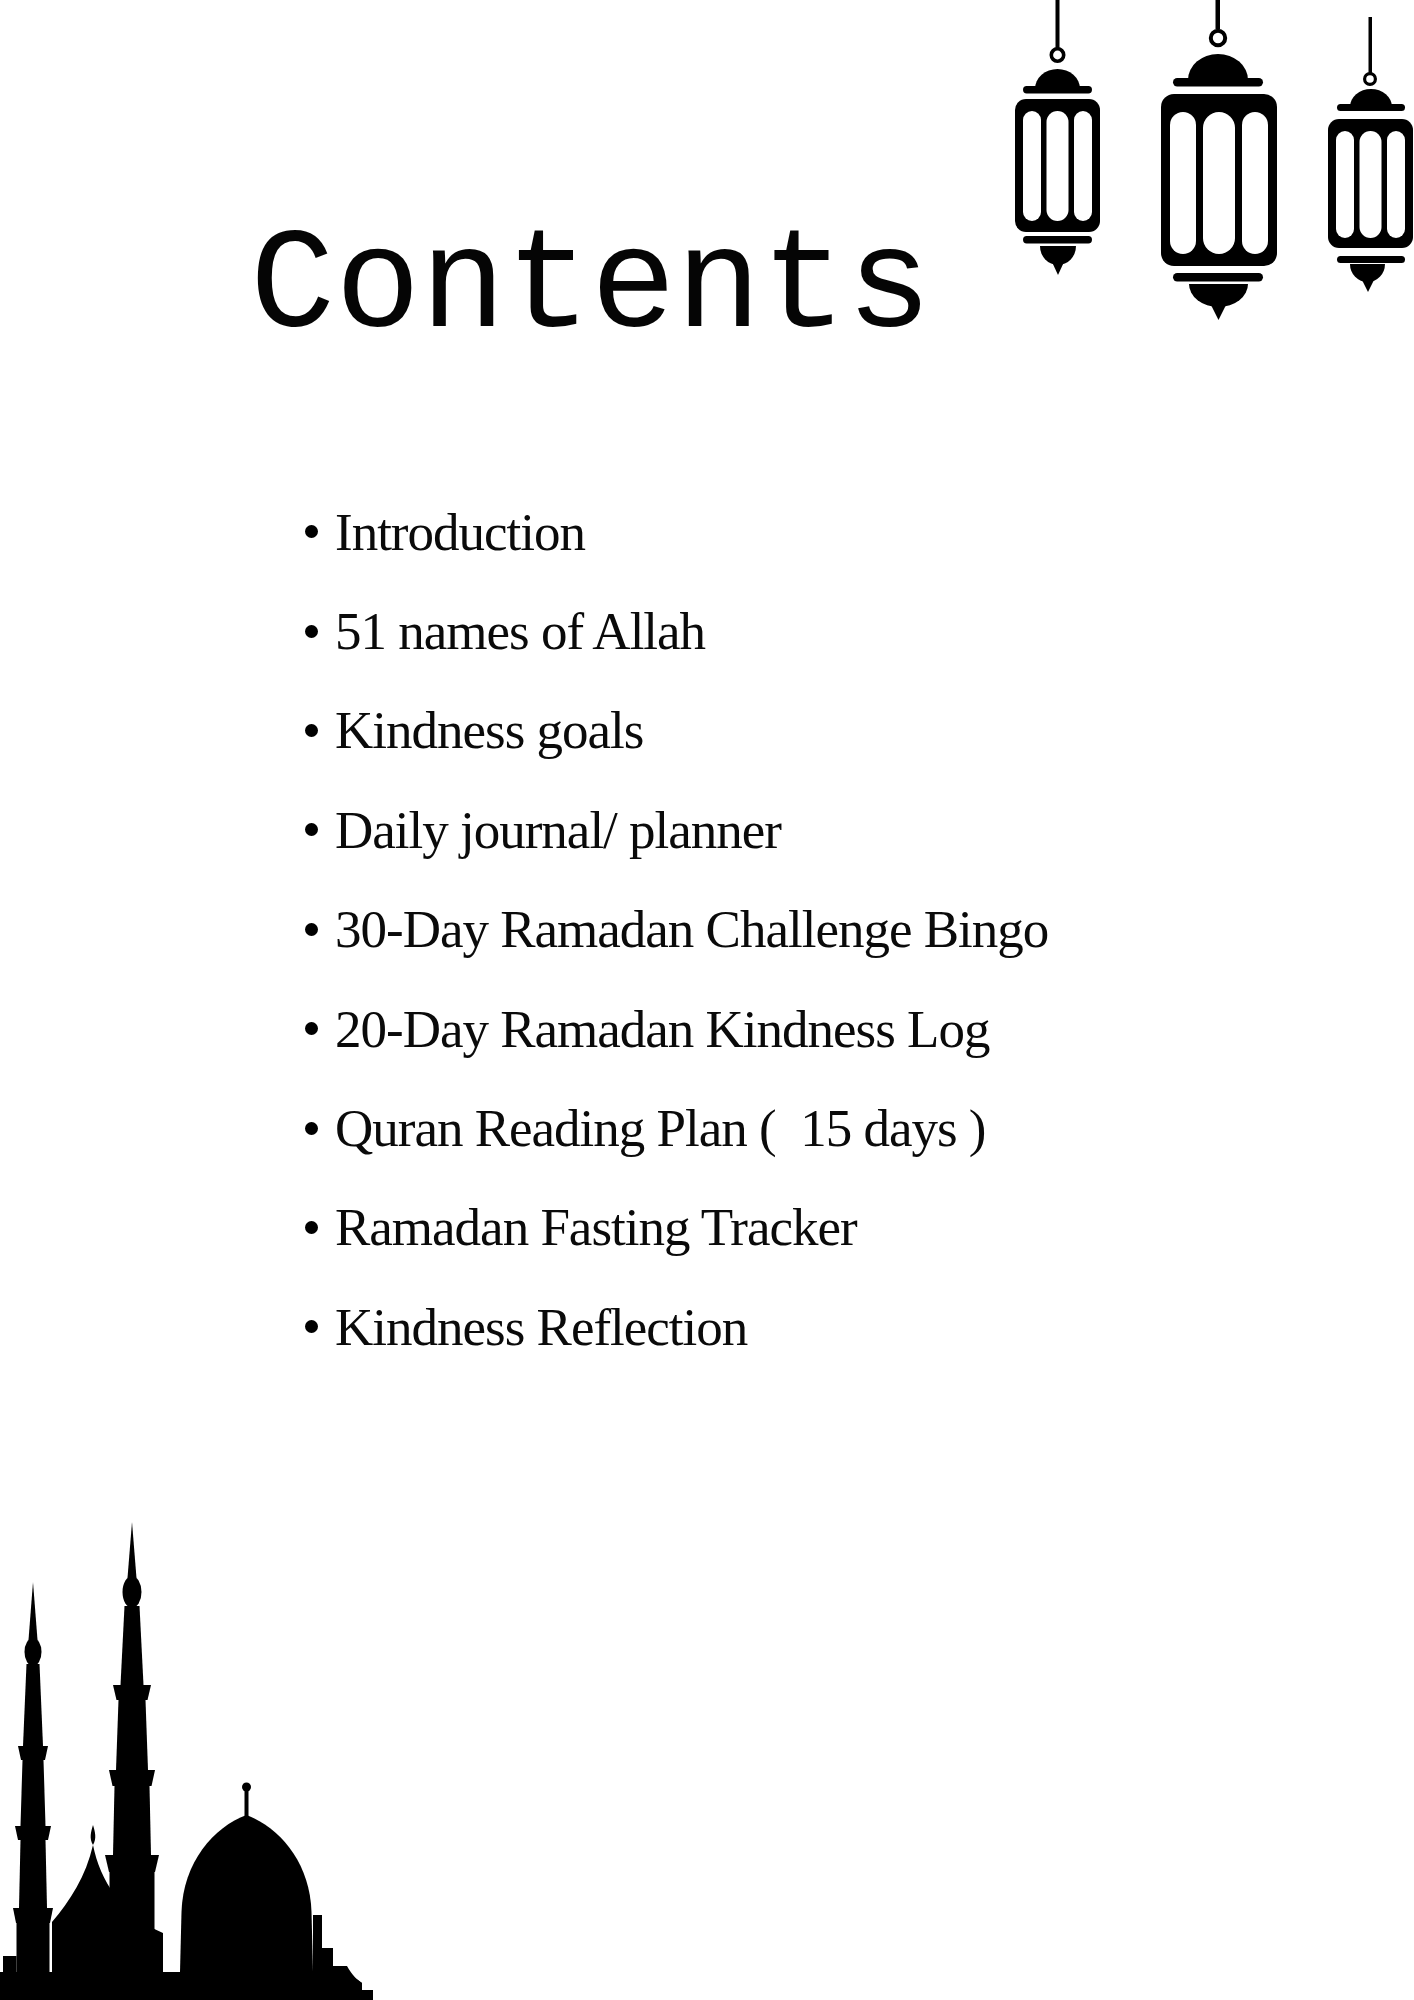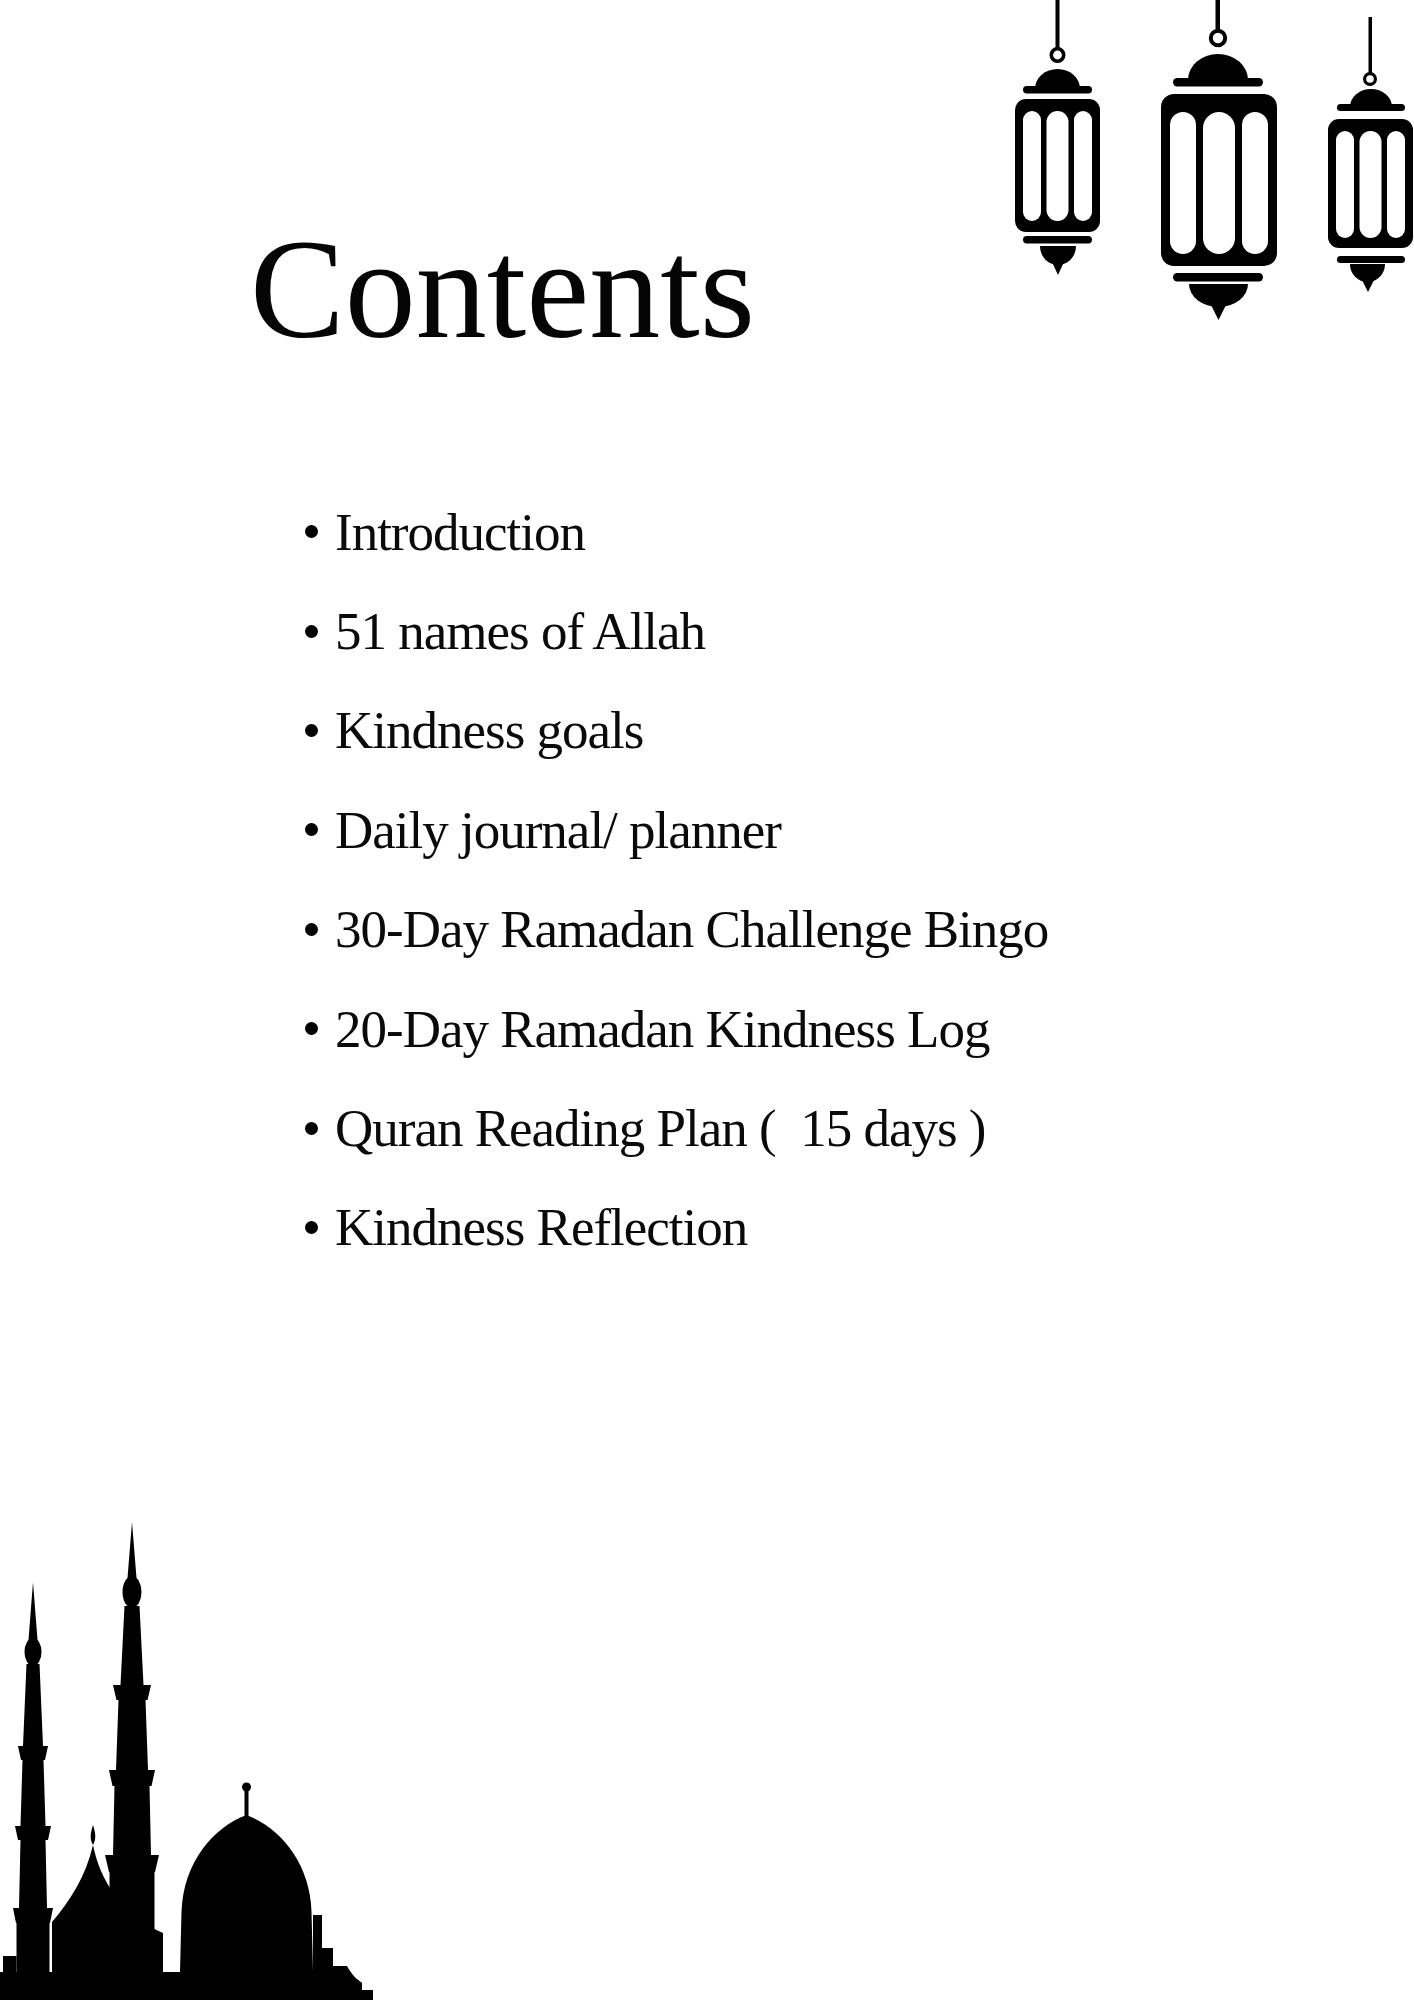--- a/index.html
+++ b/index.html
@@ -16,20 +16,21 @@
   .title {
     position: absolute;
     left: 250px; top: 218px;
     margin: 0;
     font-size: 142px;
     font-weight: 400;
     line-height: 1;
     letter-spacing: 0px;
     color: #050505;
     white-space: pre;
+    font-family: Liberation Mono, monospace;
   }
 
   .toc {
     position: absolute;
     left: 335px; top: 482px;
     margin: 0; padding: 0;
     list-style: none;
   }
   .toc li {
     position: relative;
@@ -69,20 +70,21 @@
   <h1 class="title">Contents</h1>
 
   <ul class="toc">
     <li>Introduction</li>
     <li>51 names of Allah</li>
     <li>Kindness goals</li>
     <li>Daily journal/ planner</li>
     <li>30-Day Ramadan Challenge Bingo</li>
     <li>20-Day Ramadan Kindness Log</li>
     <li>Quran Reading Plan (  15 days )</li>
+    <li>Ramadan Fasting Tracker</li>
     <li>Kindness Reflection</li>
   </ul>
 
   <svg class="lanterns" viewBox="1000 0 414 340" xmlns="http://www.w3.org/2000/svg" fill="#000">
 
     <g>
       <rect x="1055.5" y="0" width="4" height="48"></rect>
       <circle cx="1057.5" cy="55" r="6.2" fill="none" stroke="#000" stroke-width="3.6"></circle>
       <path d="M1035,89 a22.5,20 0 0 1 45,0 z"></path>
       <rect x="1023" y="86" width="69" height="7.5" rx="3.7"></rect>

